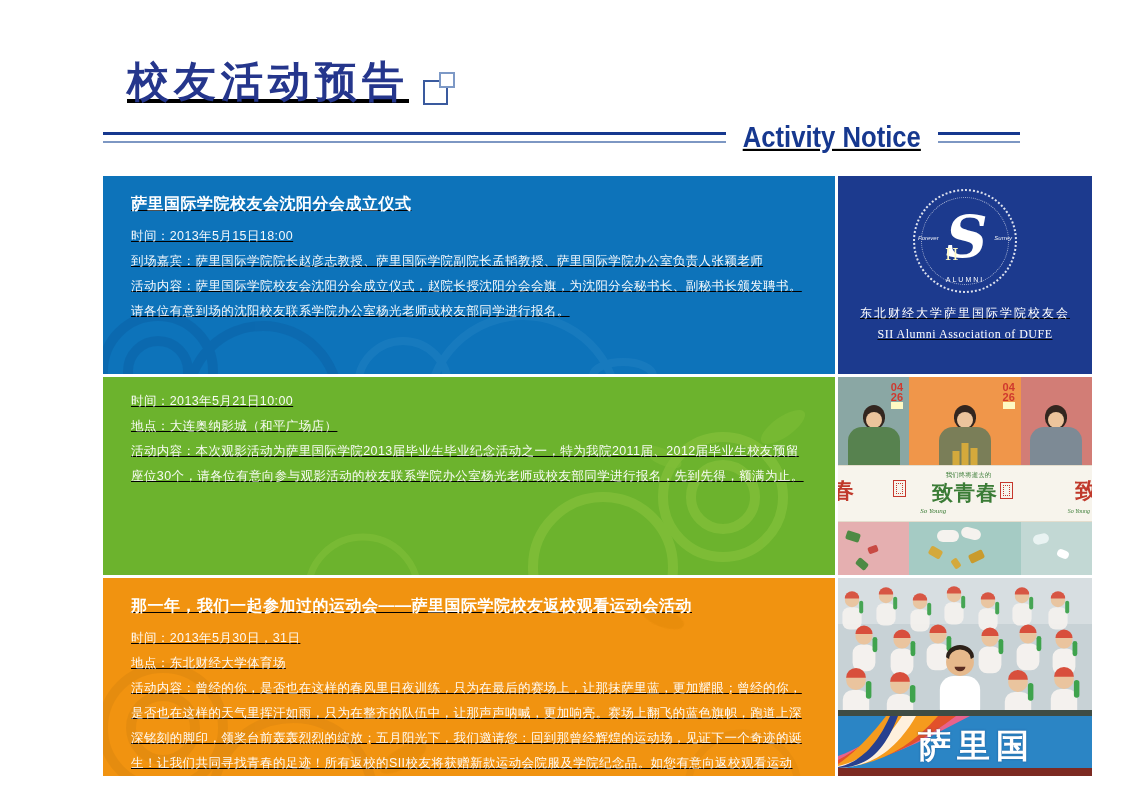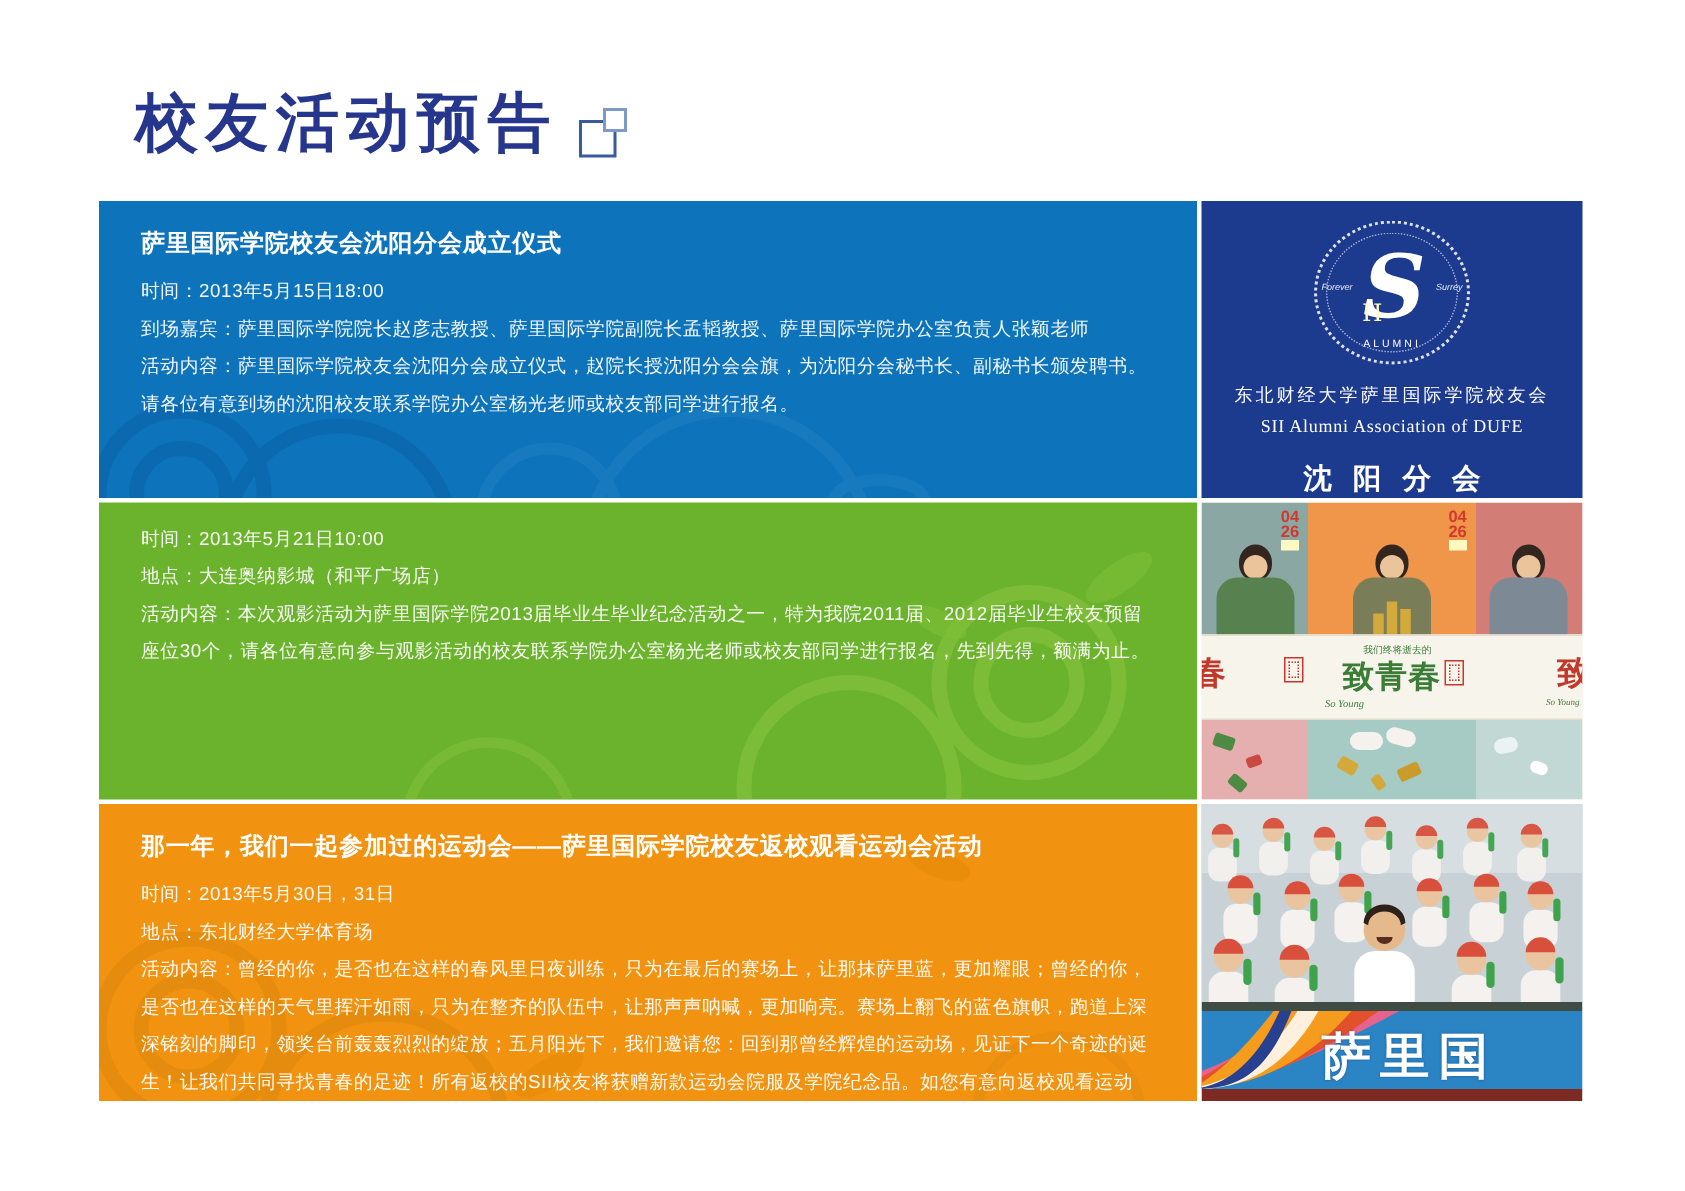--- a/index.html
+++ b/index.html
@@ -3,21 +3,21 @@
 <meta charset="utf-8">
 <style>
   * { box-sizing: border-box; margin: 0; padding: 0; }
   html,body { width:1123px; height:794px; }
   body {
     background:#ffffff;
     font-family:"Liberation Sans","DejaVu Sans",sans-serif;
     overflow:hidden;
     position:relative;
   }
-  .content { padding:0 66px; }
+  .content { padding:0 103px;text-decoration:underline; }
 
   
   .title-row { padding-top:60px; margin-left:24px; display:flex; align-items:flex-start; }
   .page-title {
     font-size:42px; font-weight:800; color:#25368c; letter-spacing:5px;
     line-height:1.05;
   }
   .squares-icon { position:relative; width:42px; height:42px; margin-left:10px; margin-top:8px; }
   .squares-icon .sq-big {
     position:absolute; left:4px; top:12px; width:25px; height:25px;
@@ -139,20 +139,25 @@
 <div class="content">
 
   <div class="title-row">
     <h1 class="page-title">校友活动预告</h1>
     <span class="squares-icon">
       <span class="sq-big"></span>
       <span class="sq-small"></span>
     </span>
   </div>
 
+  <div class="rule-row">
+    <div class="rule-seg rule-left"></div>
+    <div class="rule-text">Activity Notice</div>
+    <div class="rule-seg rule-right"></div>
+  </div>
 
   <div class="grid">
 
     <section class="panel blue">
       <svg class="deco" viewBox="0 0 732 198" preserveAspectRatio="none">
         <g fill="none" stroke="#0a5fa3" stroke-width="10" opacity="0.45">
           <circle cx="55" cy="195" r="55"></circle>
             <circle cx="55" cy="195" r="30"></circle>
           <circle cx="160" cy="225" r="75"></circle>
         </g>
@@ -174,21 +179,20 @@
       <div class="wreath">
         <div class="wreath-inner"></div>
         <span class="wreath-side wreath-forever">Forever</span>
         <span class="wreath-side wreath-surrey">Surrey</span>
         <span class="monogram-s">S</span>
         <span class="monogram-ii">II</span>
         <span class="wreath-alumni">ALUMNI</span>
       </div>
       <div class="logo-cn">东北财经大学萨里国际学院校友会</div>
       <div class="logo-en">SII Alumni Association of DUFE</div>
-      <div class="logo-branch">沈阳分会</div>
     </aside>
 
     <section class="panel green">
       <svg class="deco" viewBox="0 0 732 198" preserveAspectRatio="none">
         <g fill="none" stroke="#8bc53f" stroke-width="10" opacity="0.55">
           <circle cx="620" cy="120" r="60"></circle>
             <circle cx="620" cy="120" r="32"></circle>
           <circle cx="500" cy="190" r="70"></circle>
         </g>
         <g fill="#7fbe37" opacity="0.55">

